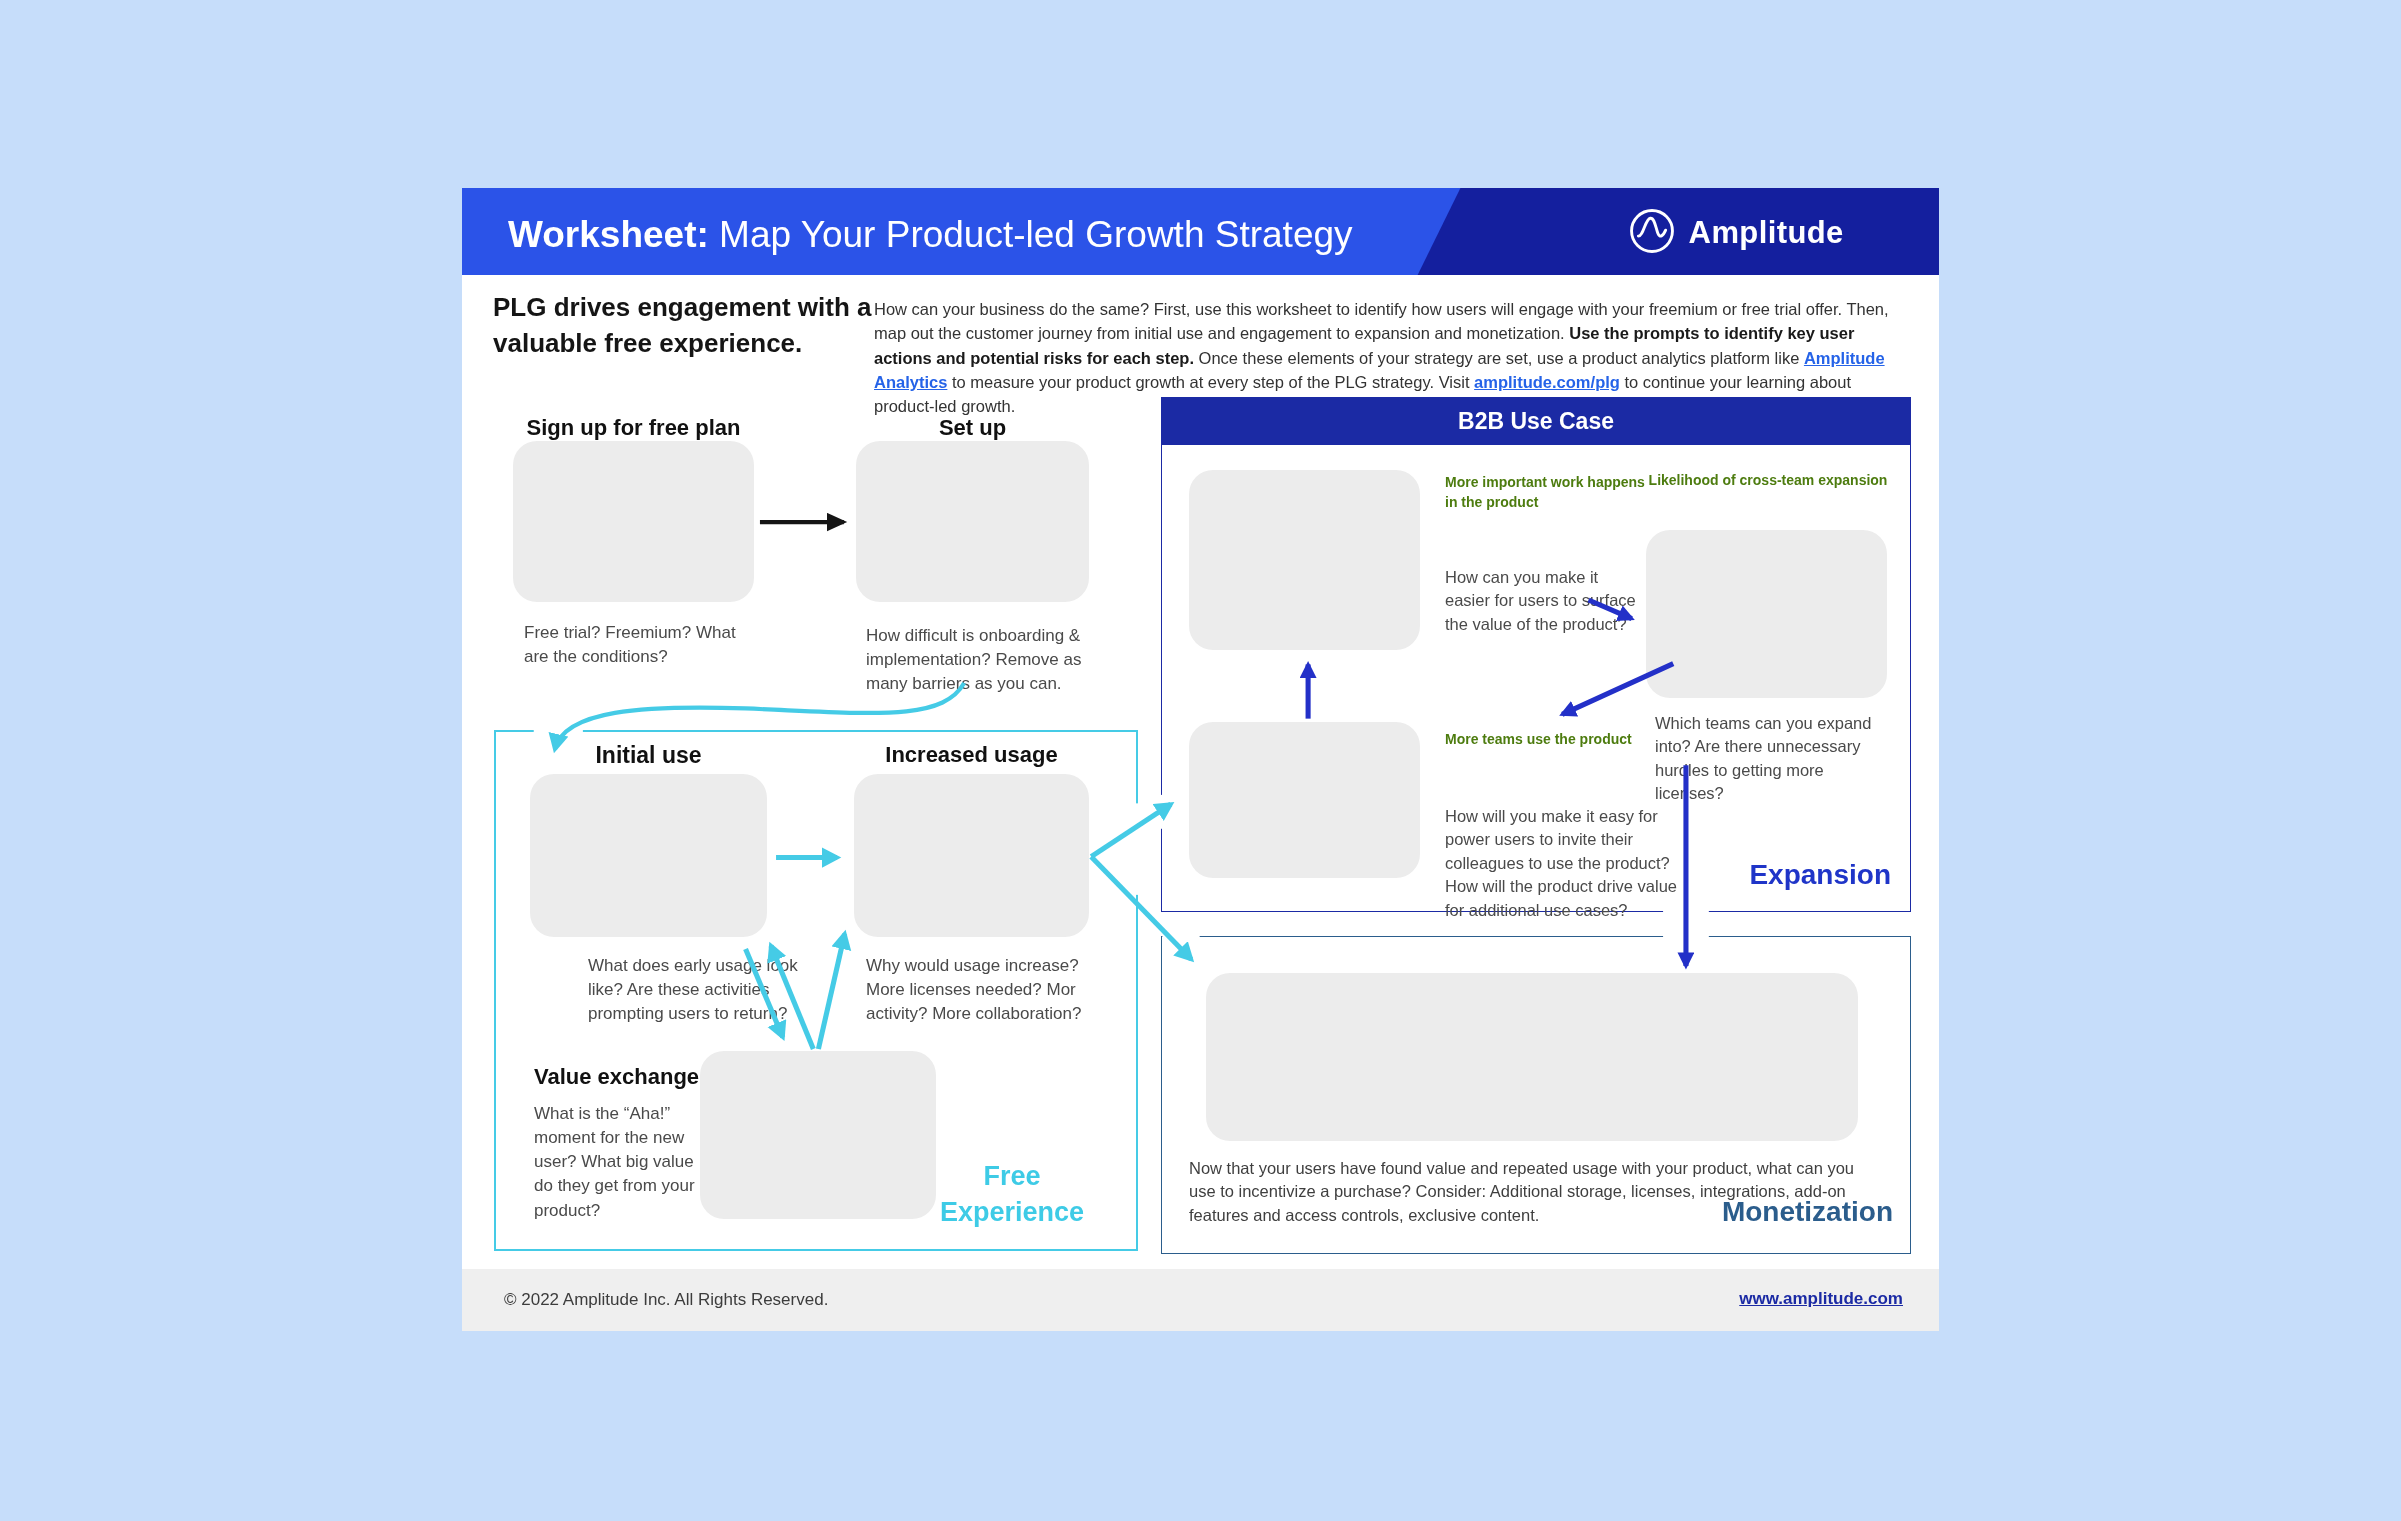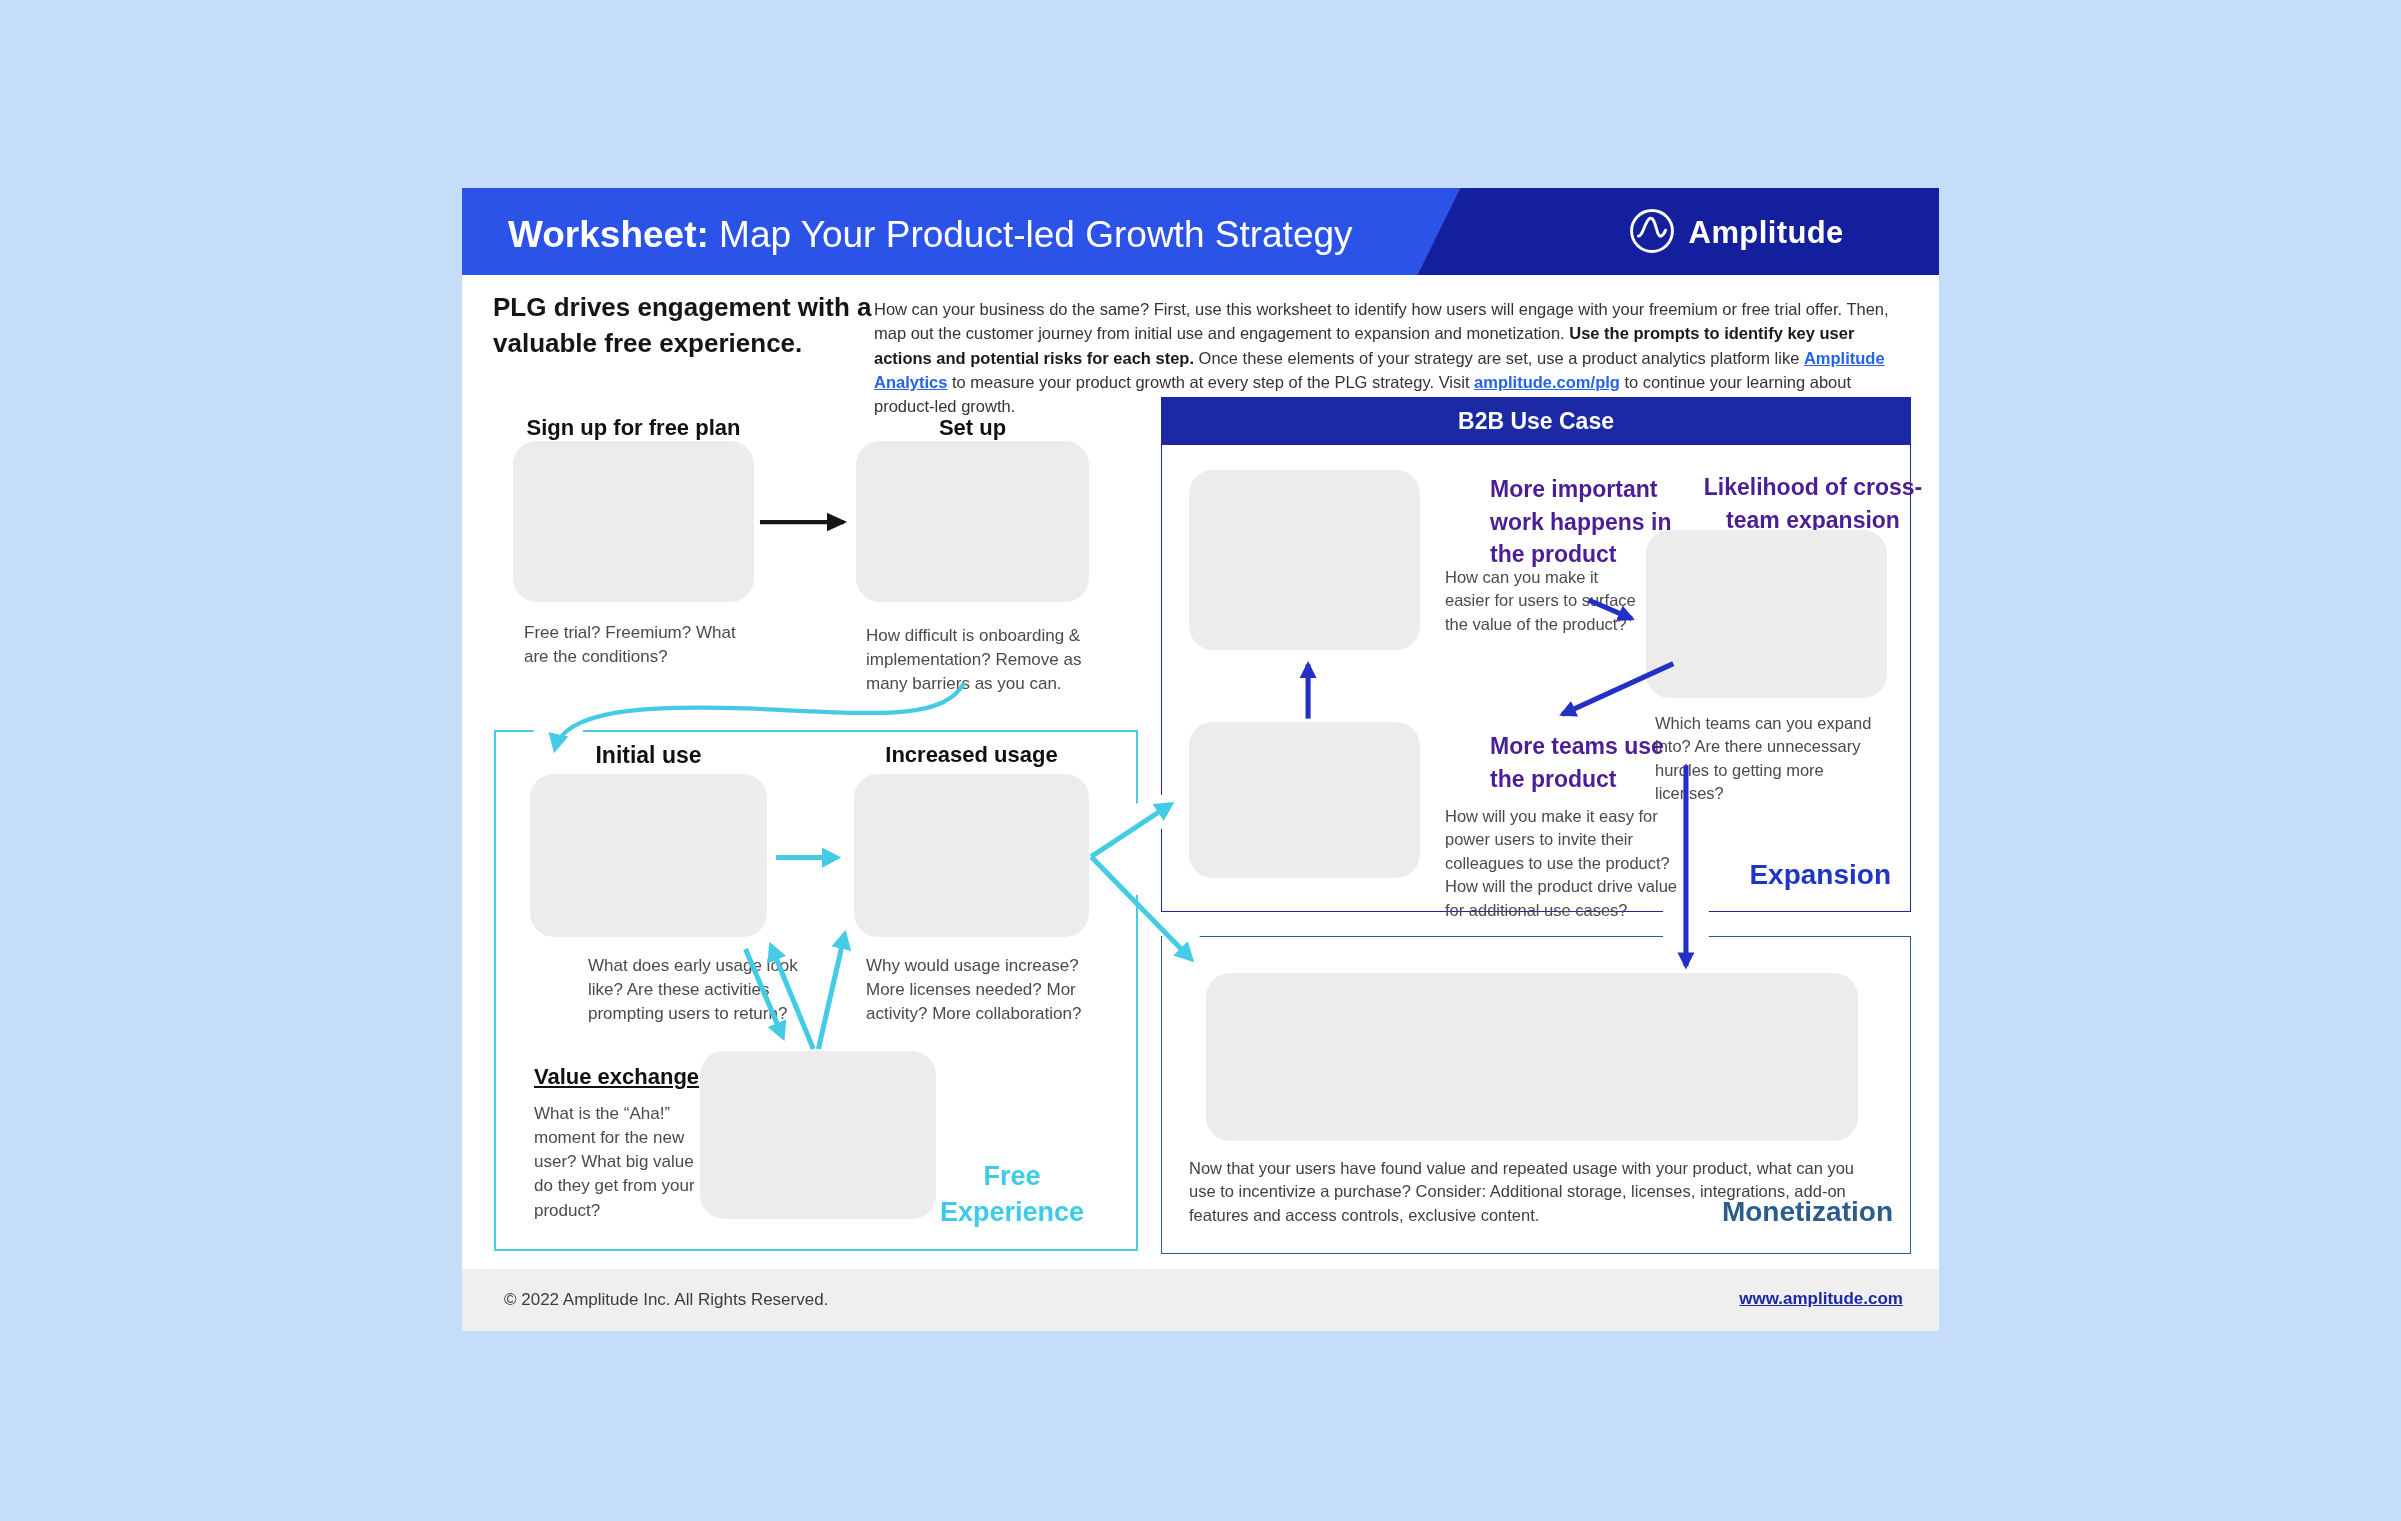--- a/index.html
+++ b/index.html
@@ -19,21 +19,21 @@
   .para .b{font-weight:bold;color:#1a1a1a;}
   .para a{color:#2563e8;font-weight:bold;text-decoration:underline;}
   .step-title{font-size:22px;font-weight:bold;color:#111;text-align:center;}
   .step-title.left{text-align:left;}
   .box{background:#ececec;border-radius:24px;}
   .cap{font-size:17px;color:#4a4a4a;line-height:1.42;}
   .free-box{border:2.5px solid #45cbe6;box-sizing:border-box;}
   .free-label{color:#3ecbe6;font-size:27px;font-weight:bold;text-align:center;line-height:1.32;}
   .b2b-box{border:1.7px solid #1b2aa4;box-sizing:border-box;background:#fff;}
   .b2b-hdr{background:#1b2aa4;color:#fff;font-size:23px;font-weight:bold;text-align:center;}
-  .sub-title{font-size:23px;font-weight:bold;color:#4c1d95;line-height:1.42;margin-left:45px;}
+  .sub-title{font-size:14px;font-weight:bold;color:#4d7c0f;line-height:1.42;}
   .sub-cap{font-size:16.5px;color:#4a4a4a;line-height:1.42;}
   .expansion{font-size:28px;font-weight:bold;color:#1f35c8;text-align:right;}
   .mon-box{border:1.7px solid #2b5d8c;box-sizing:border-box;background:#fff;}
   .mon-title{font-size:21px;font-weight:bold;color:#111;text-align:center;}
   .mon-label{font-size:28px;font-weight:bold;color:#2b5d8c;text-align:right;}
   .footer{background:#efefef;}
   .foot-copy{font-size:17px;color:#3c3c3c;}
   .foot-link{font-size:17px;font-weight:bold;color:#1b2aa4;text-decoration:underline;text-align:right;}
   #arrows{position:absolute;left:0;top:0;pointer-events:none;z-index:6;}
   .z1{z-index:1}.z2{z-index:2}.z3{z-index:3}
@@ -77,21 +77,21 @@
   <div class="abs free-box z2" style="left:494px;top:730px;width:644px;height:521px;"></div>
 
   <div class="abs step-title z3" style="left:530px;top:742px;width:237px;font-size:23px;">Initial use</div>
   <div class="abs box z3" style="left:530px;top:774px;width:237px;height:163px;"></div>
   <div class="abs cap z3" style="left:540px;top:954px;width:230px;margin-left:48px;">What does early usage look like? Are these activities prompting users to return?</div>
 
   <div class="abs step-title z3" style="left:854px;top:742px;width:235px;font-size:22px;">Increased usage</div>
   <div class="abs box z3" style="left:854px;top:774px;width:235px;height:163px;"></div>
   <div class="abs cap z3" style="left:866px;top:954px;width:236px;">Why would usage increase? More licenses needed? Mor activity? More collaboration?</div>
 
-  <div class="abs step-title left z3" style="left:534px;top:1064px;width:203px;text-decoration:underline;">Value exchange</div>
+  <div class="abs step-title left z3" style="left:534px;top:1064px;width:203px;">Value exchange</div>
   <div class="abs cap z3" style="left:534px;top:1102px;width:180px;">What is the “Aha!” moment for the new user? What big value do they get from your product?</div>
   <div class="abs box z3" style="left:700px;top:1051px;width:236px;height:168px;"></div>
 
   <div class="abs free-label z3" style="left:919px;top:1159px;width:186px;">Free Experience</div>
 
   <div class="abs b2b-box z2" style="left:1161px;top:397px;width:750px;height:515px;"></div>
   <div class="abs b2b-hdr z3" style="left:1161px;top:397px;width:750px;height:48px;line-height:48px;">
     <span>B2B Use Case</span>
   </div>
 

